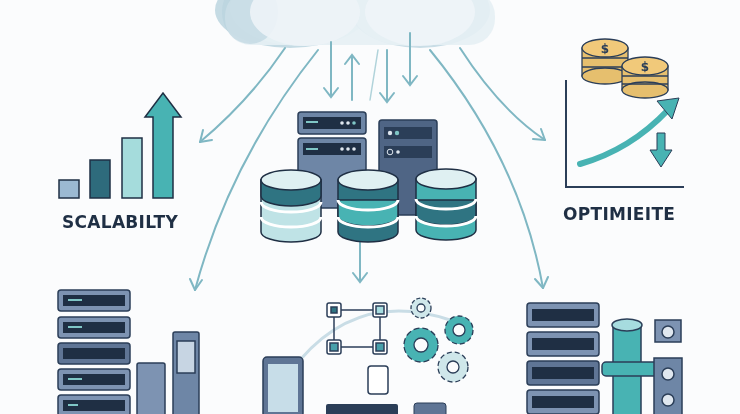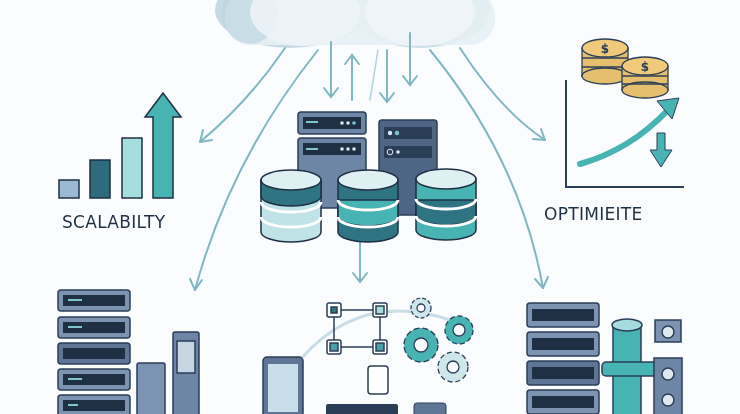--- a/index.html
+++ b/index.html
@@ -1,20 +1,20 @@
 <!DOCTYPE html>
 <html><head>
 <meta charset="utf-8">
 <style>
   html, body { margin:0; padding:0; }
   body { width:740px; height:414px; overflow:hidden; background:#fbfcfd; position:relative; font-family:"DejaVu Sans", sans-serif; }
   #canvas { position:absolute; left:0; top:0; }
-  .label { position:absolute; font-weight:normal; color:#1f2f44; font-size:17px; letter-spacing:0.3px; font-family:"DejaVu Sans", sans-serif; }
+  .label { position:absolute; font-weight:bold; color:#1f2f44; font-size:17px; letter-spacing:0.3px; font-family:"DejaVu Sans", sans-serif; }
   #lbl-scal { left:62px; top:212px; }
-  #lbl-opt { left:544px; top:204px; }
+  #lbl-opt { left:563px; top:204px; }
 </style>
 </head>
 <body>
 
 <svg id="canvas" width="740" height="414" viewBox="0 0 740 414">
 
   <g>
     <ellipse cx="290" cy="10" rx="75" ry="38" fill="#c5dbe4"></ellipse>
     <ellipse cx="300" cy="8" rx="70" ry="38" fill="#e2edf2"></ellipse>
     <ellipse cx="420" cy="10" rx="70" ry="38" fill="#c9dde6"></ellipse>

